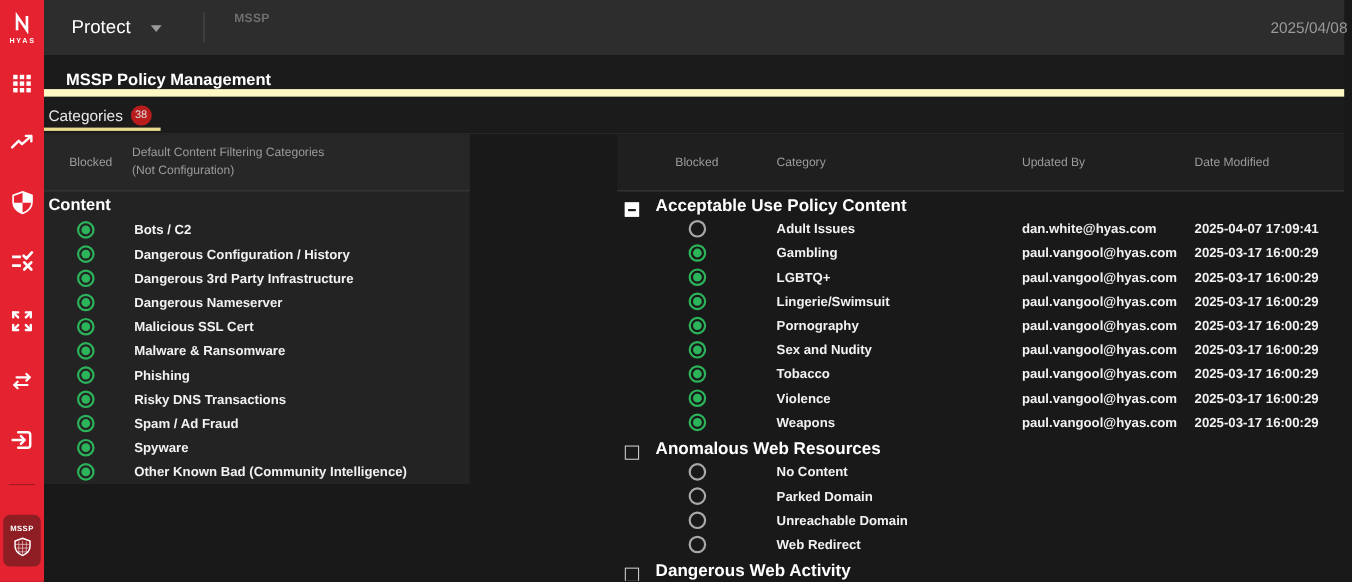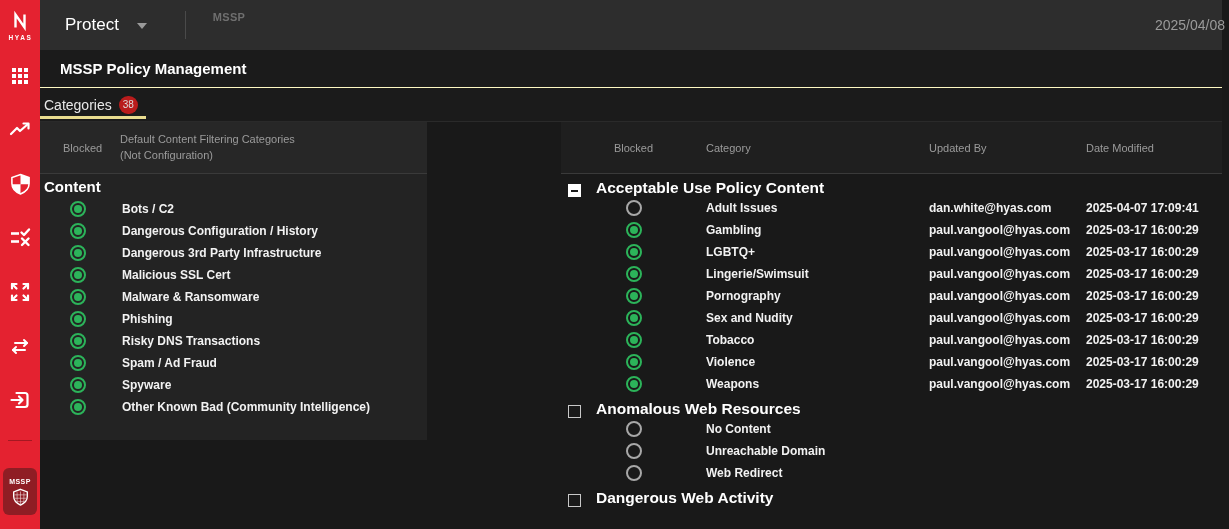--- a/index.html
+++ b/index.html
@@ -27,22 +27,22 @@
   .topbar { position:relative; height:50px; background:#2d2d2d; display:flex; align-items:center; }
   .product-switcher { display:flex; align-items:center; margin-left:25px; cursor:pointer; }
   .product-name { color:#ffffff; font-size:17px; }
   .caret-down { width:0; height:0; border-left:5px solid transparent; border-right:5px solid transparent;
                 border-top:6px solid #9a9a9a; margin-left:18px; margin-top:2px; }
   .topbar-divider { width:1px; height:28px; background:#4a4a4a; margin-left:38px; }
   .context-label { color:#6f6f6f; font-size:11px; font-weight:bold; letter-spacing:0.3px;
                    align-self:flex-start; margin-top:11px; margin-left:27px; }
   .topbar-date { position:absolute; right:-3px; top:17px; color:#9a9a9a; font-size:14px; white-space:nowrap; }
 
-  .titlebar { height:38px; background:#1b1b1b; border-bottom:1px solid #fef9c3;
-              display:flex; align-items:center; padding-left:20px; }
+  .titlebar { height:38px; background:#1b1b1b; border-bottom:7px solid #fef9c3;
+              display:flex; align-items:flex-end; padding-left:20px; }
   .page-title { color:#ffffff; font-size:15px; font-weight:bold; }
 
   .tabbar { height:34px; background:#1b1b1b; border-bottom:1px solid #2a2a2a; display:flex; }
   .tab { position:relative; display:flex; align-items:center; gap:7px; padding:0 8px 0 4px; cursor:pointer; }
   .tab-label { color:#e8e8e8; font-size:14px; }
   .tab-badge { min-width:18px; height:18px; border-radius:9px; background:#b91c1c; color:#dcdcdc;
                font-size:10px; display:flex; align-items:center; justify-content:center; padding:0 4px; }
   .tab-underline { position:absolute; left:0; right:0; bottom:2px; height:3px; background:#e9dc8f; }
 
   .content { position:relative; height:406px; background:#191919; overflow:hidden; }
@@ -228,20 +228,24 @@
             <div class="lrow">
               <span class="toggle on"></span>
               <span class="lrow-label">Dangerous Configuration / History</span>
             </div>
             <div class="lrow">
               <span class="toggle on"></span>
               <span class="lrow-label">Dangerous 3rd Party Infrastructure</span>
             </div>
             <div class="lrow">
               <span class="toggle on"></span>
+              <span class="lrow-label">Dangerous Nameserver</span>
+            </div>
+            <div class="lrow">
+              <span class="toggle on"></span>
               <span class="lrow-label">Malicious SSL Cert</span>
             </div>
             <div class="lrow">
               <span class="toggle on"></span>
               <span class="lrow-label">Malware &amp; Ransomware</span>
             </div>
             <div class="lrow">
               <span class="toggle on"></span>
               <span class="lrow-label">Phishing</span>
             </div>
@@ -335,20 +339,26 @@
               <span class="section-title">Anomalous Web Resources</span>
             </div>
             <div class="rrow">
               <span class="toggle off"></span>
               <span class="cell-category">No Content</span>
               <span class="cell-updated"></span>
               <span class="cell-date"></span>
             </div>
             <div class="rrow">
               <span class="toggle off"></span>
+              <span class="cell-category">Parked Domain</span>
+              <span class="cell-updated"></span>
+              <span class="cell-date"></span>
+            </div>
+            <div class="rrow">
+              <span class="toggle off"></span>
               <span class="cell-category">Unreachable Domain</span>
               <span class="cell-updated"></span>
               <span class="cell-date"></span>
             </div>
             <div class="rrow">
               <span class="toggle off"></span>
               <span class="cell-category">Web Redirect</span>
               <span class="cell-updated"></span>
               <span class="cell-date"></span>
             </div>

